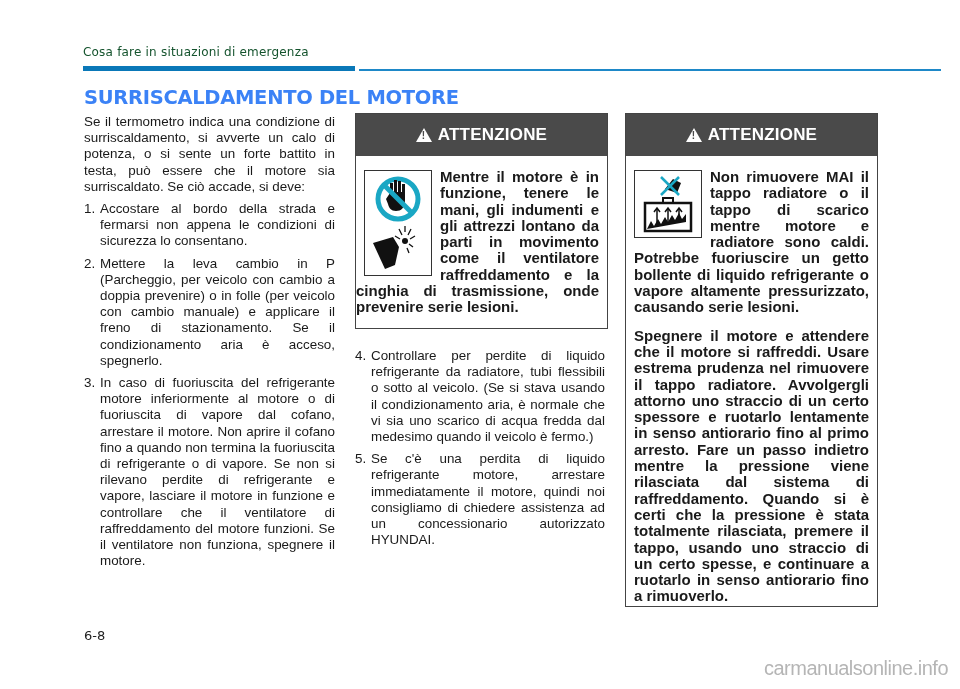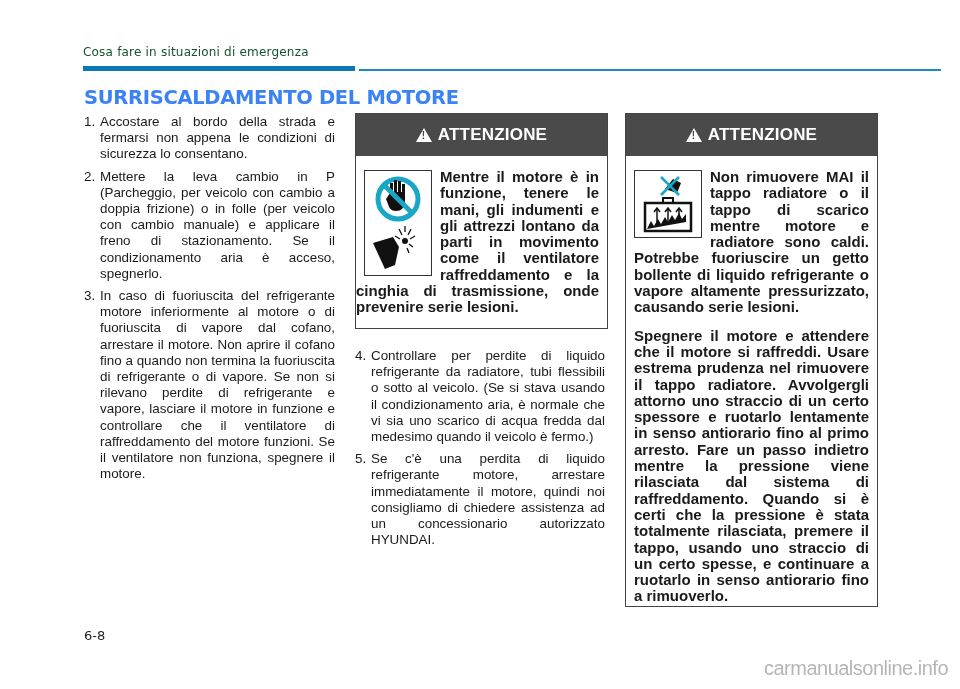--- a/index.html
+++ b/index.html
@@ -35,27 +35,28 @@
 </style>
 </head>
 <body>
 
 <div class="section-header">Cosa fare in situazioni di emergenza</div>
 <div class="bar-thick"></div>
 <div class="bar-thin"></div>
 <div class="page-title">SURRISCALDAMENTO DEL MOTORE</div>
 
 <div class="col col1">
+  <p>Se il termometro indica una condizione di surriscaldamento, si avverte un calo di potenza, o si sente un forte battito in testa, può essere che il motore sia surriscaldato. Se ciò accade, si deve:</p>
   <div class="item">
     <span class="num">1.</span>
     <span class="txt">Accostare al bordo della strada e fermarsi non appena le condizioni di sicurezza lo consentano.</span>
   </div>
   <div class="item">
     <span class="num">2.</span>
-    <span class="txt">Mettere la leva cambio in P (Parcheggio, per veicolo con cambio a doppia frizione) o in folle (per veicolo con cambio manuale) e applicare il freno di stazionamento. Se il condizionamento aria è acceso, spegnerlo.</span>
+    <span class="txt">Mettere la leva cambio in P (Parcheggio, per veicolo con cambio a doppia prevenire) o in folle (per veicolo con cambio manuale) e applicare il freno di stazionamento. Se il condizionamento aria è acceso, spegnerlo.</span>
   </div>
   <div class="item">
     <span class="num">3.</span>
     <span class="txt">In caso di fuoriuscita del refrigerante motore inferiormente al motore o di fuoriuscita di vapore dal cofano, arrestare il motore. Non aprire il cofano fino a quando non termina la fuoriuscita di refrigerante o di vapore. Se non si rilevano perdite di refrigerante e vapore, lasciare il motore in funzione e controllare che il ventilatore di raffreddamento del motore funzioni.  Se il ventilatore non funziona, spegnere il motore.</span>
   </div>
 </div>
 
 <div class="warn warn1">
   <div class="head">
     <span class="tri"></span>

